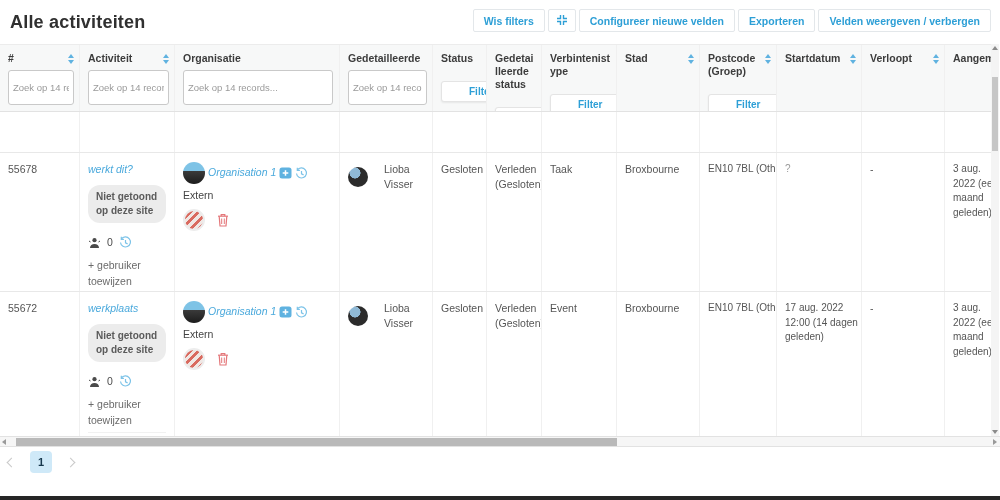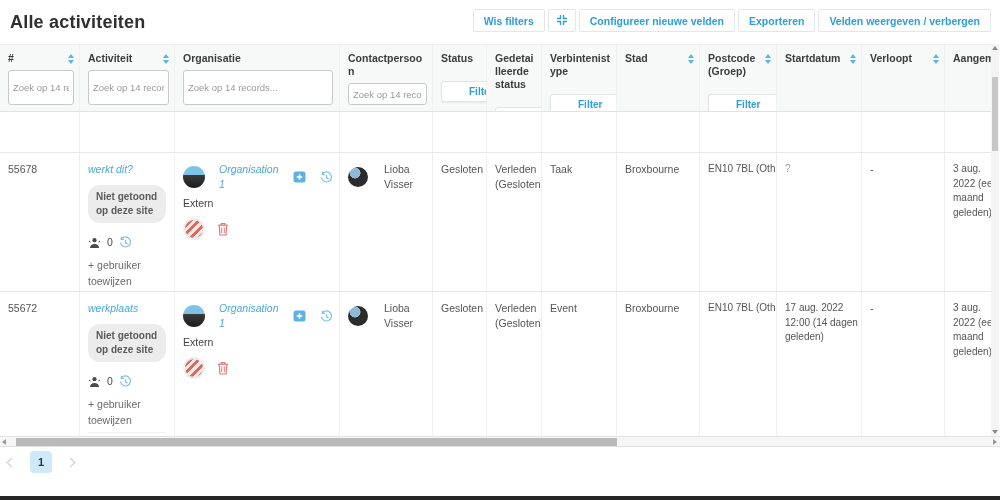--- a/index.html
+++ b/index.html
@@ -44,21 +44,21 @@
   .drow .c { padding-top:9px; }
 
   .link { color:#4aa9dc; cursor:pointer; text-decoration:none;font-style:italic; }
   .pill { background:#ececec; border-radius:12px; padding:5px 8px; font-weight:bold;
     font-size:10px; color:#5a5a5a; margin:8px 0 12px; max-width:82px; line-height:1.4; }
   .iconrow { display:flex; align-items:center; gap:6px; margin:4px 0 8px; }
   .count { font-size:10.5px; color:#4a4a4a; }
   .assign { color:#6b6b6b; margin-top:2px; }
   .suggest { color:#6b6b6b; border-top:1px solid #f1f1f1; margin-top:4px; padding-top:4px;
     display:flex; gap:3px; align-items:flex-start; }
-  .orgline { display:flex; align-items:center; gap:14px; }
+  .orgline { display:flex; align-items:center; gap:3px; }
   .org-avatar { width:22px; height:22px; border-radius:50%; flex:none;
     background:linear-gradient(180deg,#7ec3e6 0%,#7ec3e6 42%,#3a3a3a 42%,#1c1c1c 100%); }
   .small-avatar { width:22px; height:22px; border-radius:50%; border:2px solid #ededed; flex:none;
     background:repeating-linear-gradient(135deg,#f0e7e4 0 3px,#d96a5f 3px 6px); }
   .contact-avatar { width:20px; height:20px; border-radius:50%; flex:none;
     background:radial-gradient(circle at 35% 30%,#8fb9d6 0 28%,#2b2b2b 30%); }
   .extern { margin:4px 0 6px; color:#444; }
   .avatar-trash { display:flex; align-items:center; gap:12px; }
   .contactline { display:flex; align-items:center; gap:16px; }
   .icon-btn { cursor:pointer; display:inline-flex; }
@@ -137,21 +137,21 @@
       <input class="hsearch" placeholder="Zoek op 14 recor" style="">
     </div>
     <div class="c">
       <div class="hlabel">
           <span>Organisatie</span>
         </div>
       <input class="hsearch" style="width: 150px;" placeholder="Zoek op 14 records...">
     </div>
     <div class="c">
       <div class="hlabel">
-          <span>Contactpersoon</span>
+          <span>Gedetailleerde</span>
         </div>
       <input class="hsearch" placeholder="Zoek op 14 record" style="">
     </div>
     <div class="c">
       <div class="hlabel">
           <span>Status</span>
         </div>
       <button class="filter-btn">Filter</button>
     </div>
     <div class="c">

